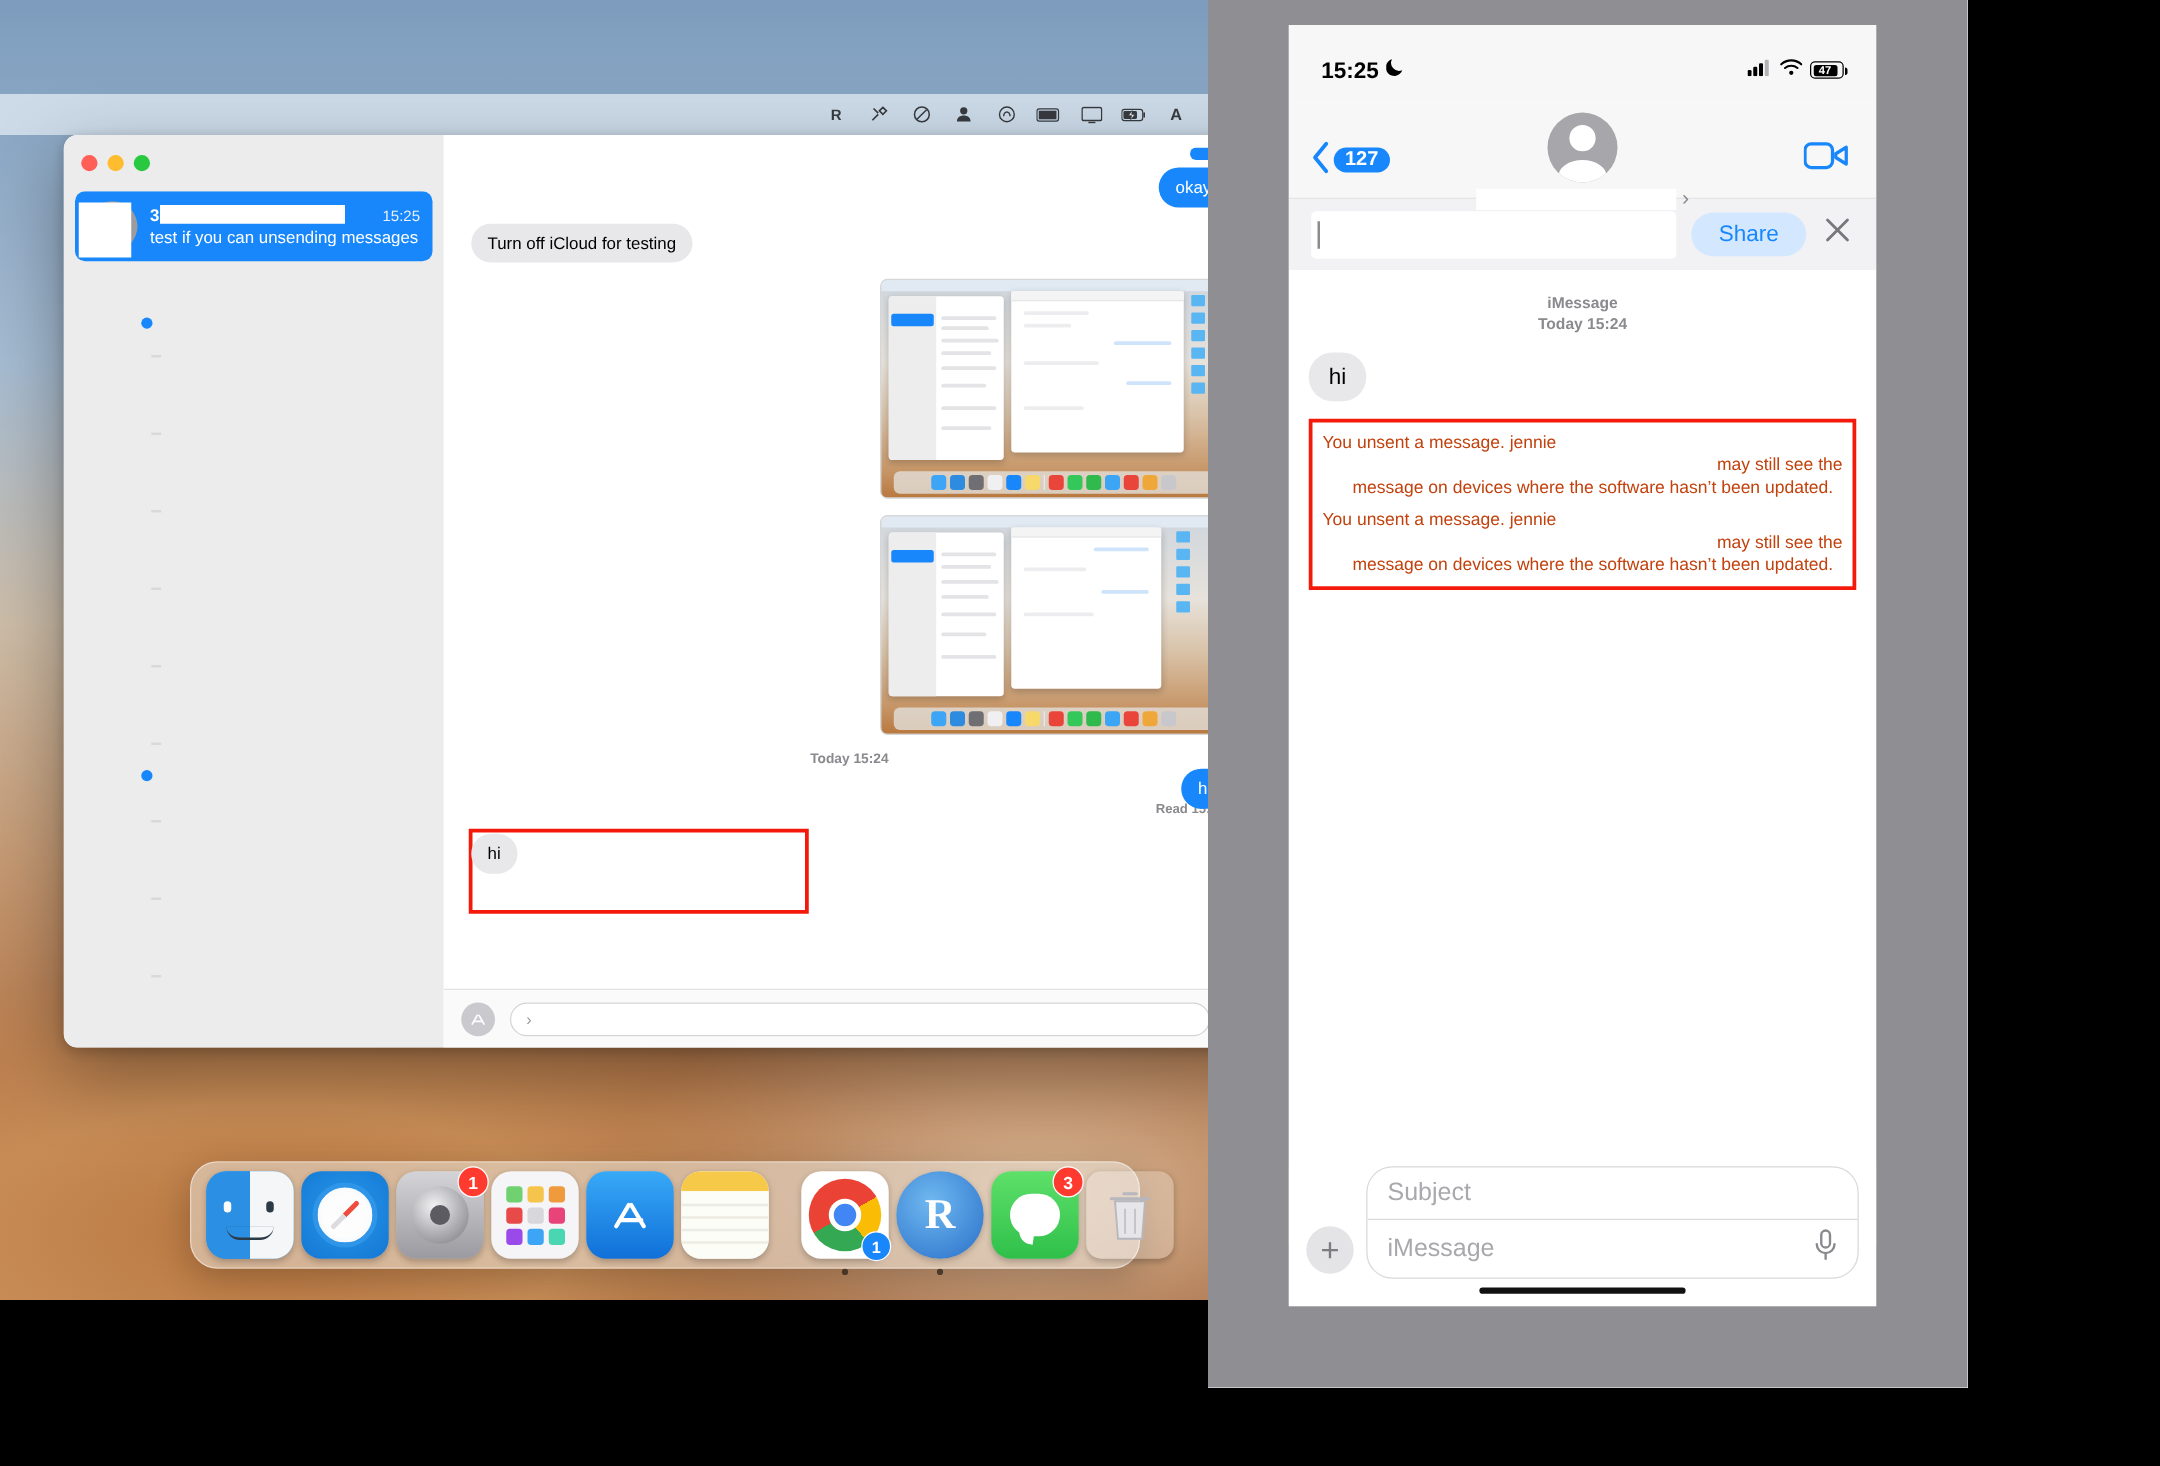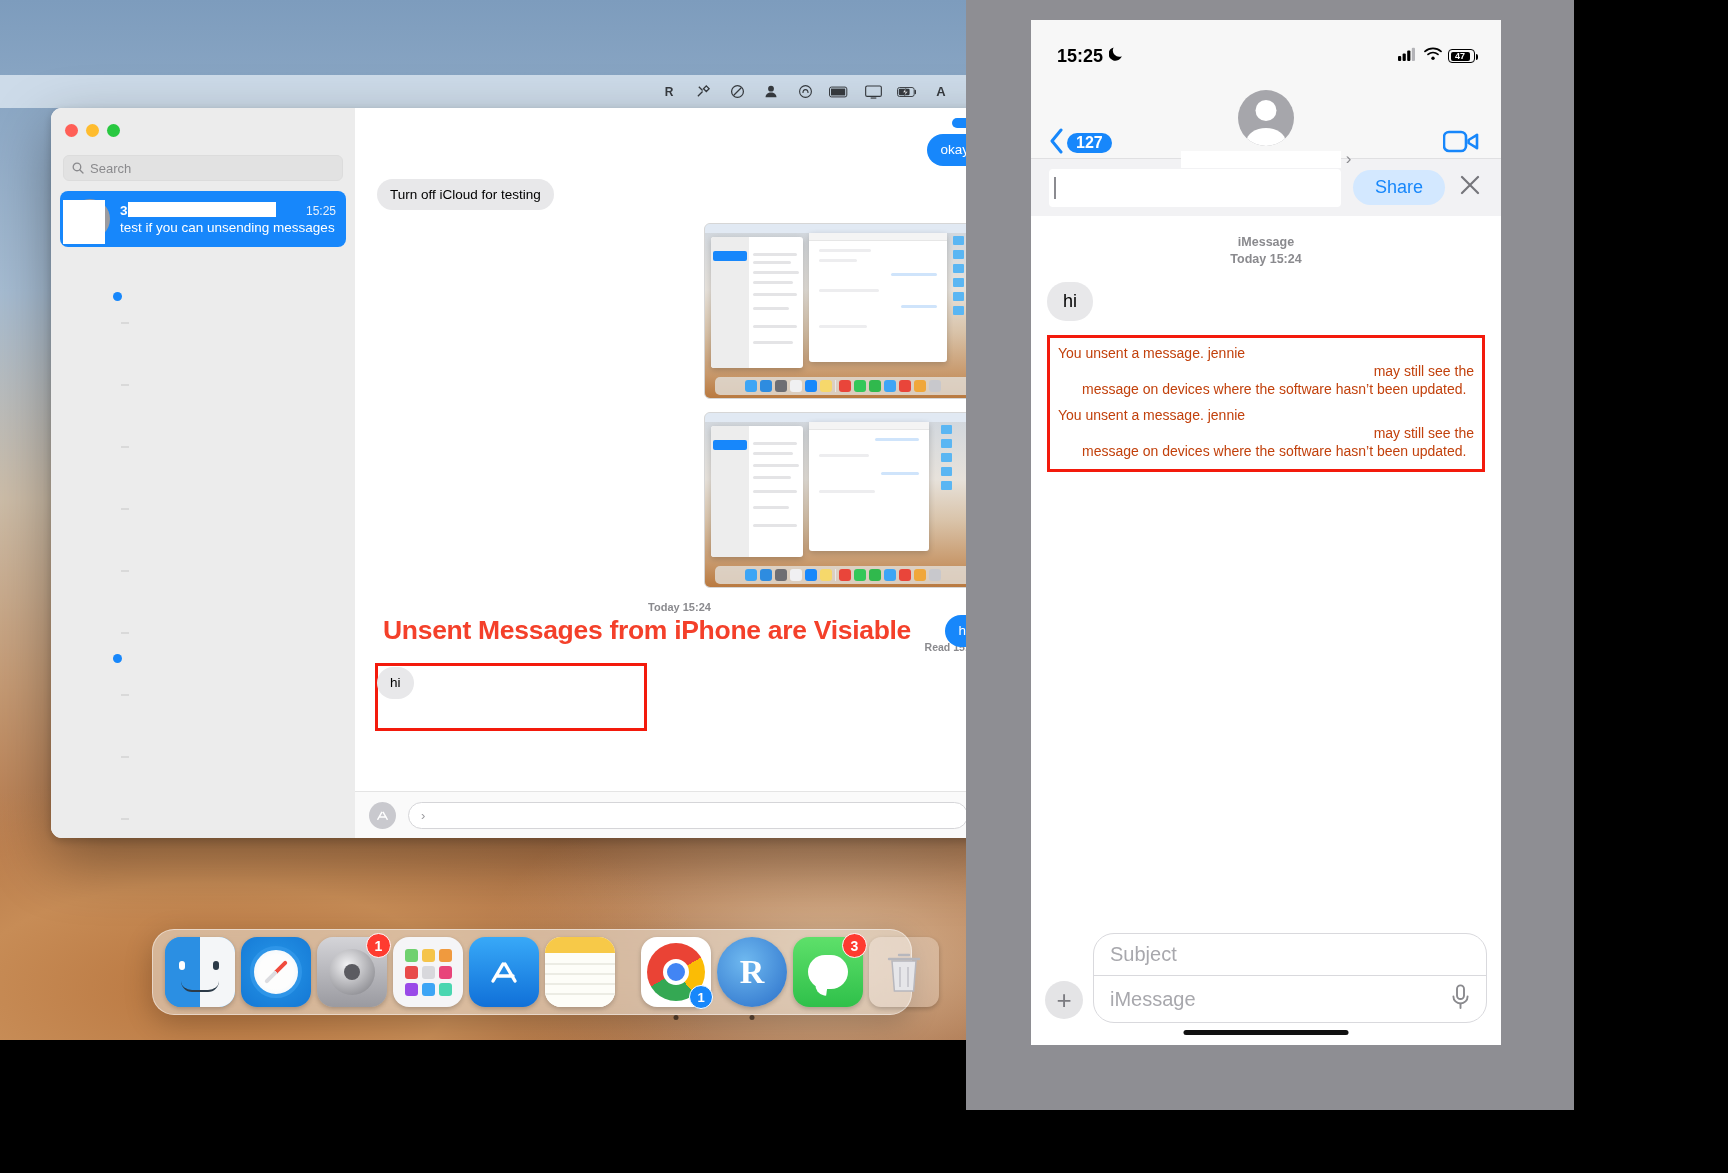--- a/index.html
+++ b/index.html
@@ -157,21 +157,21 @@
     position:absolute; left:1031px; top:20px; width:470px; height:1025px;
     background:#fff; overflow:hidden;
   }
   .ph-status { height:62px; display:flex; align-items:center; padding:10px 26px 0 26px; background:#f7f7f7; }
   .ph-time { font-size:18px; font-weight:600; color:#000; display:flex; align-items:center; gap:6px; }
   .ph-status-right { margin-left:auto; display:flex; align-items:center; gap:6px; }
   .bat { width:27px; height:14px; border:1.6px solid #000; border-radius:4px; position:relative; display:flex; align-items:center; }
   .bat::after { content:''; position:absolute; right:-4px; top:4px; width:2.5px; height:6px; background:#000; border-radius:0 2px 2px 0; }
   .bat .fill { background:#000; height:9px; border-radius:2px; margin-left:1.5px; display:flex; align-items:center; justify-content:center; }
   .bat .num { font-size:9px; color:#fff; font-weight:700; }
-  .ph-nav { height:76px; background:#f7f7f7; display:flex; align-items:flex-end; padding:2px 22px 0 18px; position:relative; }
+  .ph-nav { height:76px; background:#f7f7f7; display:flex; align-items:center; padding:2px 22px 0 18px; position:relative; }
   .back-btn { display:flex; align-items:center; gap:3px; color:#1787fb; margin-top:14px; }
   .back-badge { background:#1787fb; color:#fff; font-size:16px; font-weight:600; border-radius:12px; padding:1px 9px; }
   .ph-contact { position:absolute; left:0; right:0; top:8px; display:flex; flex-direction:column; align-items:center; }
   .ph-avatar { width:56px; height:56px; border-radius:50%; background:#a6a6ab; position:relative; overflow:hidden; }
   .ph-avatar .head { position:absolute; left:50%; transform:translateX(-50%); top:10px; width:21px; height:21px; border-radius:50%; background:#fff; }
   .ph-avatar .body { position:absolute; left:50%; transform:translateX(-50%); bottom:-9px; width:39px; height:27px; border-radius:50% 50% 0 0; background:#fff; }
   .ph-name-row { display:flex; align-items:center; gap:5px; margin-top:3px; }
   .ph-name-redact { width:160px; height:17px; background:#fff; }
   .facetime-btn { margin-left:auto; margin-top:12px; color:#1787fb; }
   .share-bar { height:58px; background:#f2f2f4; display:flex; align-items:center; padding:0 18px; gap:12px; border-top:1px solid #e0e0e2; }
@@ -281,29 +281,20 @@
             <div class="tl yellow"></div>
             <div class="tl green"></div>
           </div>
           <div class="compose-btn">
             <svg width="22" height="22" viewBox="0 0 22 22">
                 <rect x="1.5" y="3.5" width="16" height="16" rx="3" stroke="#3c3c3c" stroke-width="1.5" fill="none"></rect>
                 <path d="M12.5 8.5L18.5 2.5l2 2-6 6z" stroke="#3c3c3c" stroke-width="1.5" fill="none" stroke-linejoin="round"></path>
               </svg>
           </div>
         </div>
-        <div class="sb-search-wrap">
-          <div class="sb-search">
-            <svg width="12" height="12" viewBox="0 0 13 13">
-                <circle cx="5.4" cy="5.4" r="4.1" stroke="#8a8a8d" stroke-width="1.4" fill="none"></circle>
-                <path d="M8.6 8.6l3.3 3.3" stroke="#8a8a8d" stroke-width="1.4" stroke-linecap="round"></path>
-              </svg>
-            <span class="txt">Search</span>
-          </div>
-        </div>
         <div class="conv-list">
           <div class="conv-item">
             <div class="conv-avatar">
               <div class="redact"></div>
             </div>
             <div class="conv-body">
               <div class="conv-row1">
                 <span class="conv-name">3</span>
                 <span class="conv-time">15:25</span>
               </div>
@@ -438,21 +429,20 @@
                   <i style="background:#e9453a"></i>
                   <i style="background:#f0a73a"></i>
                 <i style="background:#c8c8cc"></i>
               </div>
             </div>
           </div>
 
           <div class="ts-label">Today 15:24</div>
 
           <div style="position:relative;height:34px;">
-            <div class="annot-title">Unsent Messages from iPhone are Visiable</div>
             <div class="row right" style="margin:0;">
               <div class="bubble me tail-r">hi</div>
             </div>
           </div>
           <div class="read-label">Read 15:24</div>
 
           <div style="position:relative;margin-top:14px;">
             <div class="red-box" style="left:-2px;top:-4px;width:272px;height:68px;"></div>
             <div class="row" style="margin-bottom:10px;">
               <div class="bubble them tail-l">hi</div>

